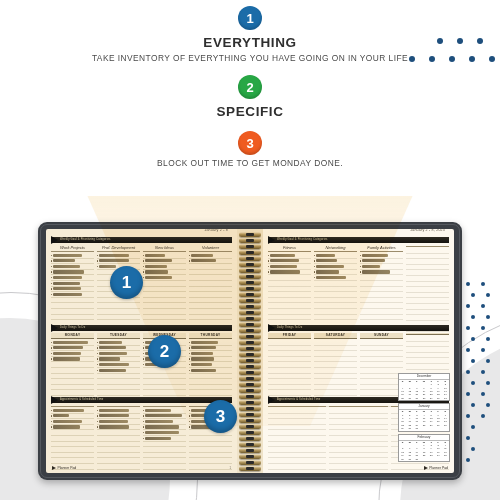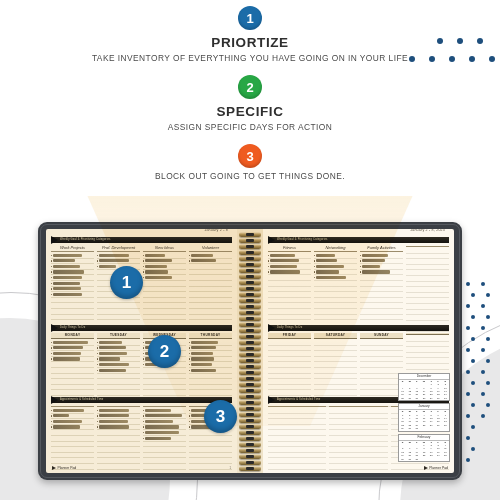--- a/index.html
+++ b/index.html
@@ -258,33 +258,32 @@
       </div>
       <div class="drow">
         <span class="dot"></span>
       </div>
     </div>
 
   <div class="steps">
 
     <div class="step" id="step1">
       <div class="badge b1">1</div>
-      <div class="step-title">PRIORTIZE</div>
+      <div class="step-title">EVERYTHING</div>
       <div class="step-sub">TAKE INVENTORY OF EVERYTHING YOU HAVE GOING ON IN YOUR LIFE</div>
     </div>
 
     <div class="step" id="step2">
       <div class="badge b2">2</div>
       <div class="step-title">SPECIFIC</div>
-      <div class="step-sub">ASSIGN SPECIFIC DAYS FOR ACTION</div>
     </div>
 
     <div class="step" id="step3">
       <div class="badge b3">3</div>
-      <div class="step-sub">BLOCK OUT GOING TO GET THINGS DONE.</div>
+      <div class="step-sub">BLOCK OUT TIME TO GET MONDAY DONE.</div>
     </div>
 
   </div>
 
   <div class="planner-wrap">
     <div class="cover"></div>
 
     <div class="pages">
 
       <div class="page left">

